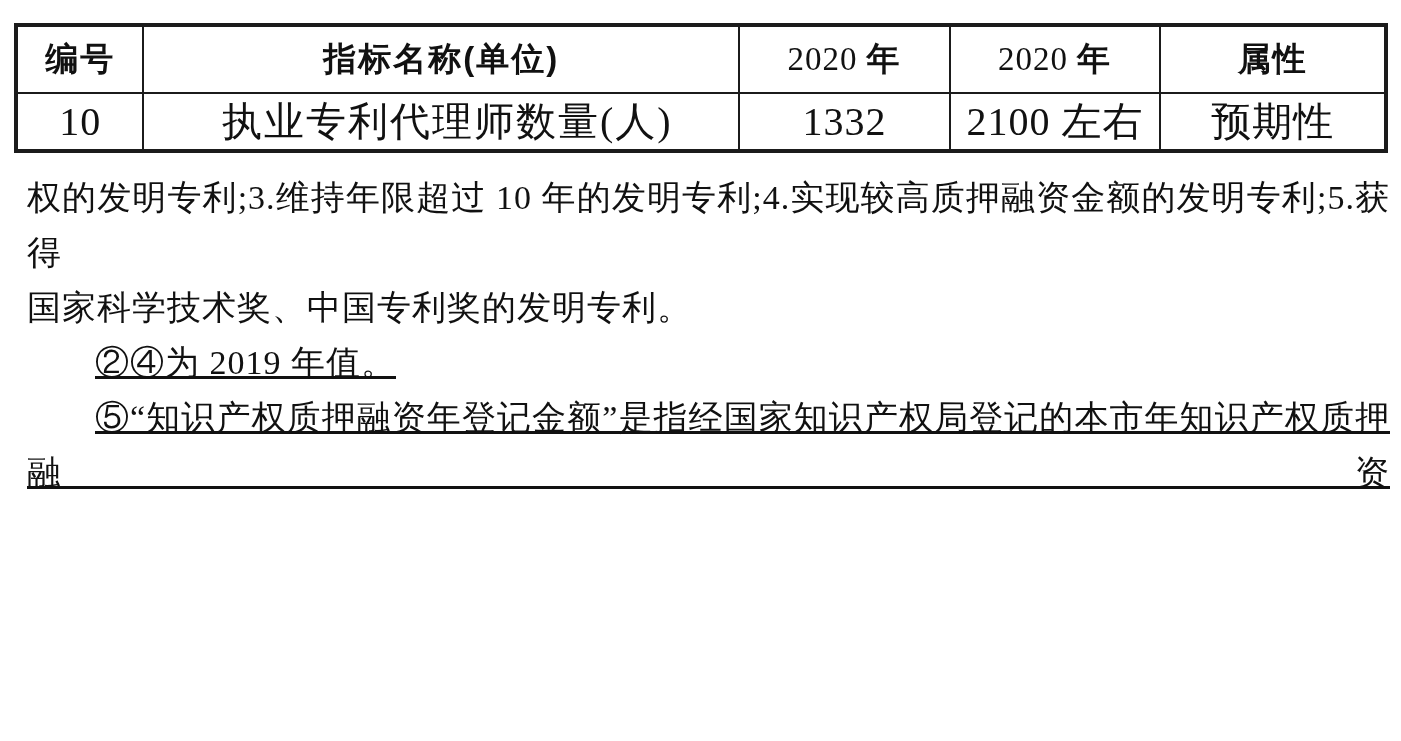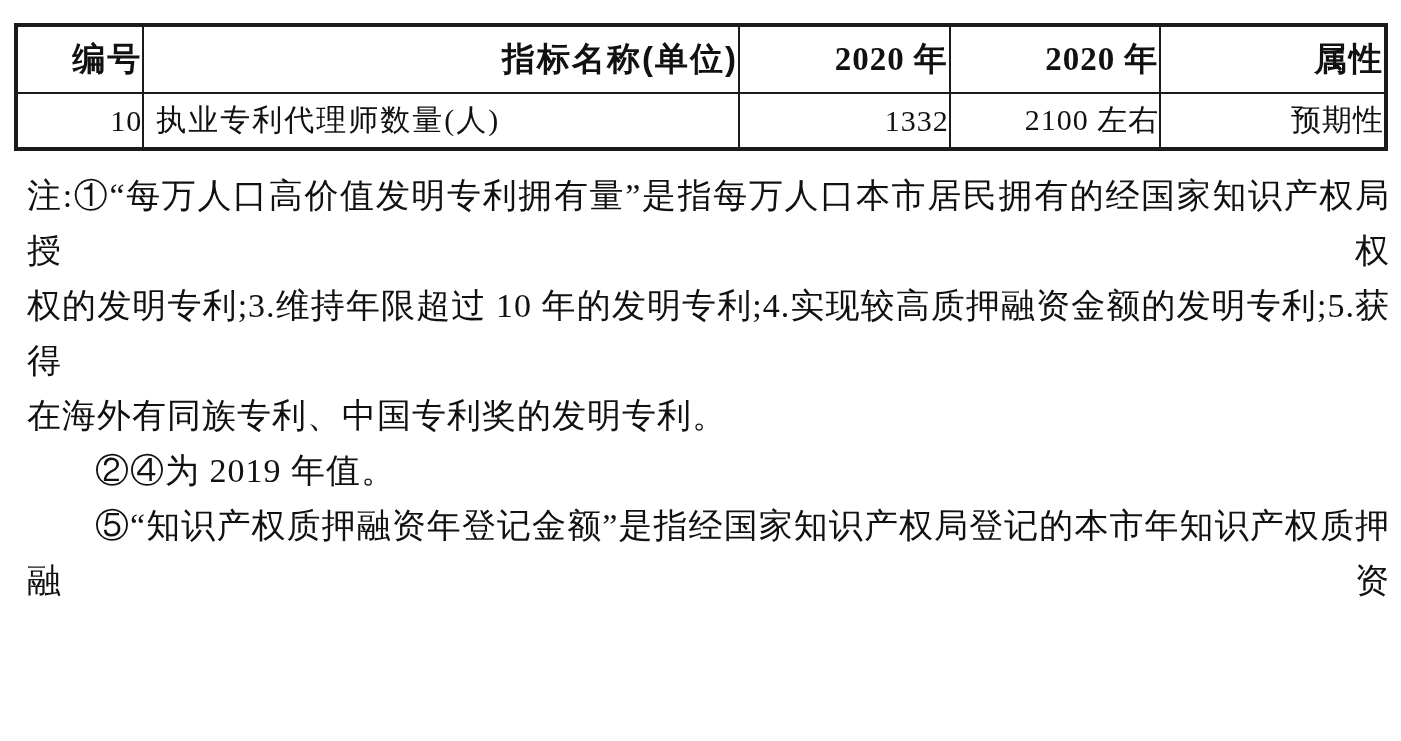--- a/index.html
+++ b/index.html
@@ -25,64 +25,64 @@
     border: 4px solid #1b1b1b;
   }
   table.indicator-table col.c0 { width: 127px; }
   table.indicator-table col.c1 { width: 594px; }
   table.indicator-table col.c2 { width: 210px; }
   table.indicator-table col.c3 { width: 210px; }
   table.indicator-table col.c4 { width: 225px; }
   table.indicator-table th,
   table.indicator-table td {
     border: 2px solid #1b1b1b;
-    text-align: right;
+    text-align: center;
     vertical-align: middle;
     white-space: nowrap;
     overflow: hidden;
   }
   table.indicator-table th {
     height: 68px;
     font-family: "Liberation Sans", "DejaVu Sans", sans-serif;
     font-weight: 700;
     font-size: 33px;
     letter-spacing: 2px;
   }
   table.indicator-table th .num {
     font-family: "Liberation Serif", "DejaVu Serif", serif;
-    font-weight: 700;
+    font-weight: 400;
     letter-spacing: 1px;
   }
   table.indicator-table th .unit { margin-left: 9px; }
   table.indicator-table td {
     height: 56px;
-    font-size: 30px;
+    font-size: 40px;
     letter-spacing: 1px;
   }
   table.indicator-table td.name {
-    text-align: left;
+    text-align: center;
     padding-left: 12px;
     letter-spacing: 2px;
   }
 
   
   .notes {
     margin: 17px 0 0 13px;
     width: 1363px;
     font-size: 34px;
     line-height: 55px;
     letter-spacing: 1px;
   }
   .note-line { white-space: nowrap; }
   .note-line.justify {
     white-space: normal;
     text-align: justify;
     text-align-last: justify;
   }
-  .note-line.indent { text-indent: 2em; }
+  .note-line.indent { text-indent: 2em; text-decoration: underline; }
 </style>
 </head>
 <body>
 
 <div class="page">
 
   <table class="indicator-table">
     <colgroup>
       <col class="c0">
         <col class="c1">
@@ -114,21 +114,20 @@
         <td>10</td>
         <td class="name">执业专利代理师数量(人)</td>
         <td>1332</td>
         <td>2100 左右</td>
         <td>预期性</td>
       </tr>
     </tbody>
   </table>
 
   <div class="notes">
-    <div class="note-line justify">注:①“每万人口高价值发明专利拥有量”是指每万人口本市居民拥有的经国家知识产权局授权</div>
     <div class="note-line justify">权的发明专利;3.维持年限超过 10 年的发明专利;4.实现较高质押融资金额的发明专利;5.获得</div>
-    <div class="note-line">在海外有同族专利、中国专利奖的发明专利。</div>
+    <div class="note-line">国家科学技术奖、中国专利奖的发明专利。</div>
     <div class="note-line indent">②④为 2019 年值。</div>
     <div class="note-line indent justify">⑤“知识产权质押融资年登记金额”是指经国家知识产权局登记的本市年知识产权质押融资</div>
 
   </div>
 
 </div>
 
 </body></html>

